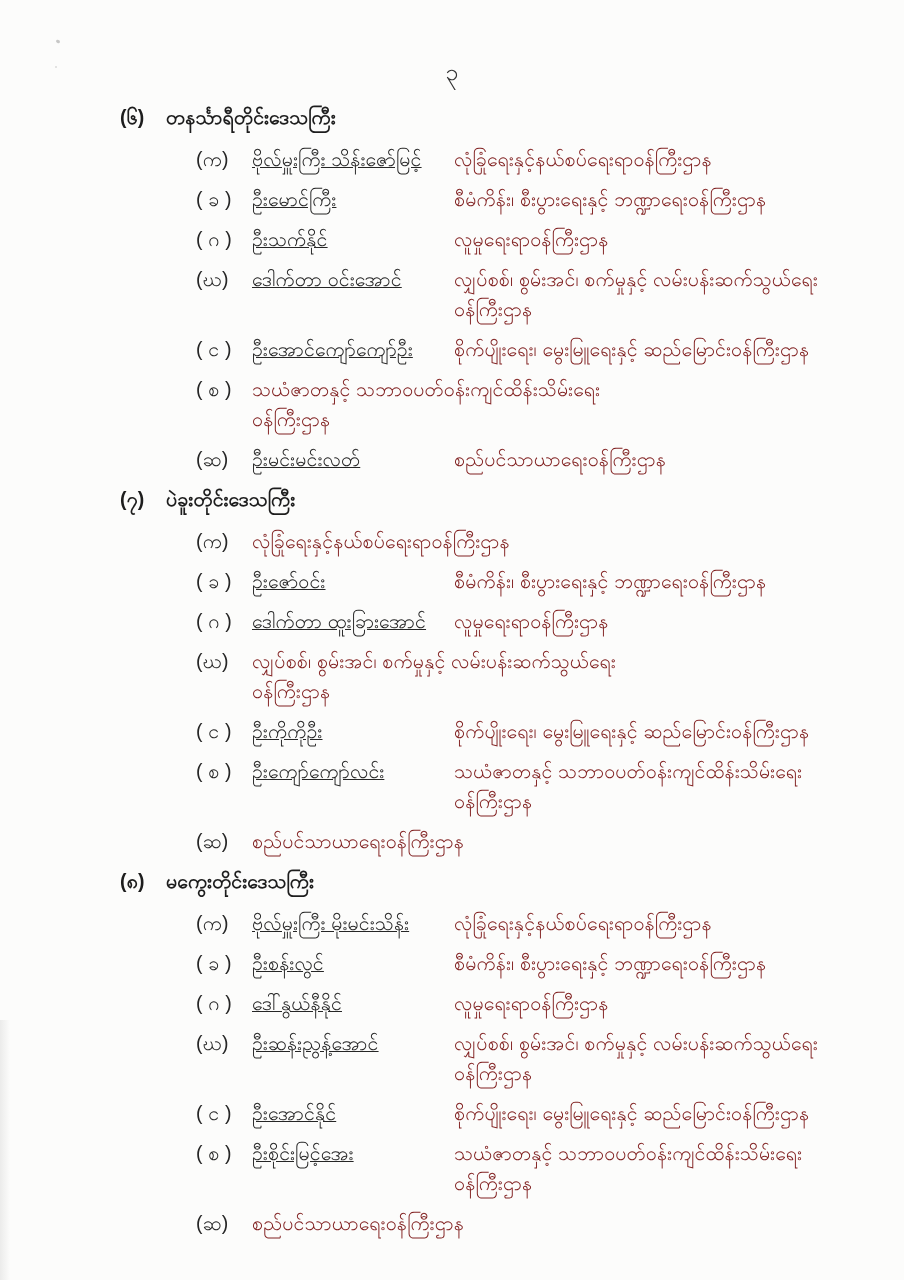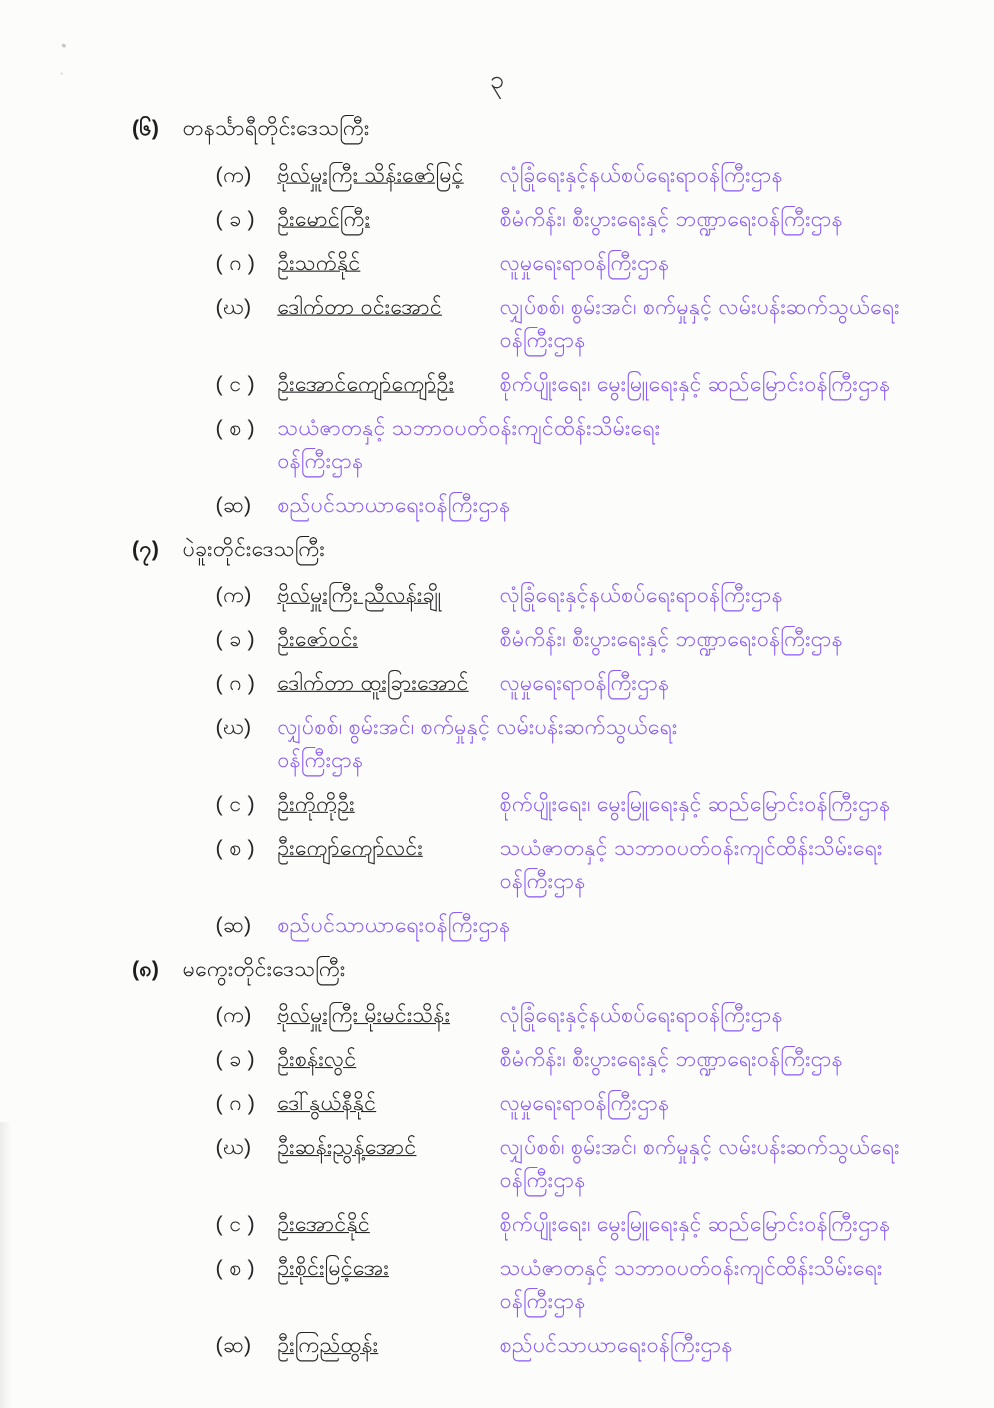--- a/index.html
+++ b/index.html
@@ -37,29 +37,29 @@
     font-size:19.5px;line-height:30px;
     letter-spacing:.2px;
   }
   .section{margin:0;}
   .section-heading{
     display:flex;align-items:flex-start;
     margin:2px 0 12px 0;
     font-weight:bold;color:#1d1d1d;
   }
   .section-number{width:46px;flex-shrink:0;font-weight:bold;}
-  .section-title{font-weight:normal;}
+  .section-title{font-weight:bold;}
   .item-row{
     display:flex;align-items:flex-start;
     margin:0 0 10px 76px;
   }
   .item-letter{width:56px;flex-shrink:0;color:#262626;}
   .item-name{width:198px;flex-shrink:0;color:#262626;padding-right:4px;text-decoration:underline;}
   .item-name .name-line2{display:block;}
-  .item-ministry{width:384px;color:#8b5cf6;}
+  .item-ministry{width:384px;color:#7f1d1d;}
 </style>
 </head>
 <body>
 
 <div class="page">
 
   <span class="scan-speck speck-1"></span>
   <span class="scan-speck speck-2"></span>
   <span class="edge-shade"></span>
 
@@ -96,32 +96,32 @@
         <span class="item-letter">( င )</span>
         <span class="item-name">ဦးအောင်ကျော်ကျော်ဦး</span>
         <span class="item-ministry">စိုက်ပျိုးရေး၊ မွေးမြူရေးနှင့် ဆည်မြောင်းဝန်ကြီးဌာန</span>
       </div>
       <div class="item-row">
         <span class="item-letter">( စ )</span>
         <span class="item-ministry">သယံဇာတနှင့် သဘာဝပတ်ဝန်းကျင်ထိန်းသိမ်းရေး ဝန်ကြီးဌာန</span>
       </div>
       <div class="item-row">
         <span class="item-letter">(ဆ)</span>
+        <span class="item-name">ဦးမင်းမင်းလတ်</span>
         <span class="item-ministry">စည်ပင်သာယာရေးဝန်ကြီးဌာန</span>
       </div>
     </div>
 
     <div class="section">
       <div class="section-heading">
         <span class="section-number">(၇)</span>
         <span class="section-title">ပဲခူးတိုင်းဒေသကြီး</span>
       </div>
       <div class="item-row">
         <span class="item-letter">(က)</span>
-        <span class="item-name">ဗိုလ်မှူးကြီး ညီလန်းချို</span>
         <span class="item-ministry">လုံခြုံရေးနှင့်နယ်စပ်ရေးရာဝန်ကြီးဌာန</span>
       </div>
       <div class="item-row">
         <span class="item-letter">( ခ )</span>
         <span class="item-name">ဦးဇော်ဝင်း</span>
         <span class="item-ministry">စီမံကိန်း၊ စီးပွားရေးနှင့် ဘဏ္ဍာရေးဝန်ကြီးဌာန</span>
       </div>
       <div class="item-row">
         <span class="item-letter">( ဂ )</span>
         <span class="item-name">ဒေါက်တာ ထူးခြားအောင်</span>
@@ -177,19 +177,18 @@
         <span class="item-name">ဦးအောင်နိုင်</span>
         <span class="item-ministry">စိုက်ပျိုးရေး၊ မွေးမြူရေးနှင့် ဆည်မြောင်းဝန်ကြီးဌာန</span>
       </div>
       <div class="item-row">
         <span class="item-letter">( စ )</span>
         <span class="item-name">ဦးစိုင်းမြင့်အေး</span>
         <span class="item-ministry">သယံဇာတနှင့် သဘာဝပတ်ဝန်းကျင်ထိန်းသိမ်းရေး ဝန်ကြီးဌာန</span>
       </div>
       <div class="item-row">
         <span class="item-letter">(ဆ)</span>
-        <span class="item-name">ဦးကြည်ထွန်း</span>
         <span class="item-ministry">စည်ပင်သာယာရေးဝန်ကြီးဌာန</span>
       </div>
     </div>
 
   </div>
 </div>
 
 </body></html>

